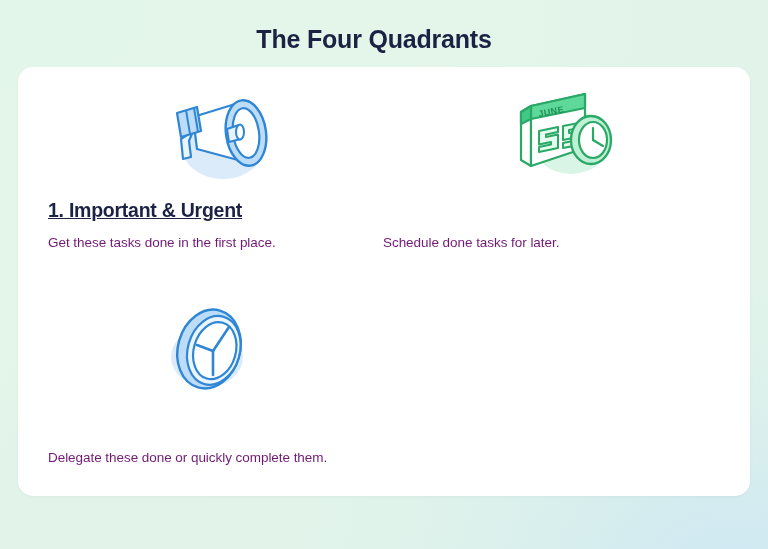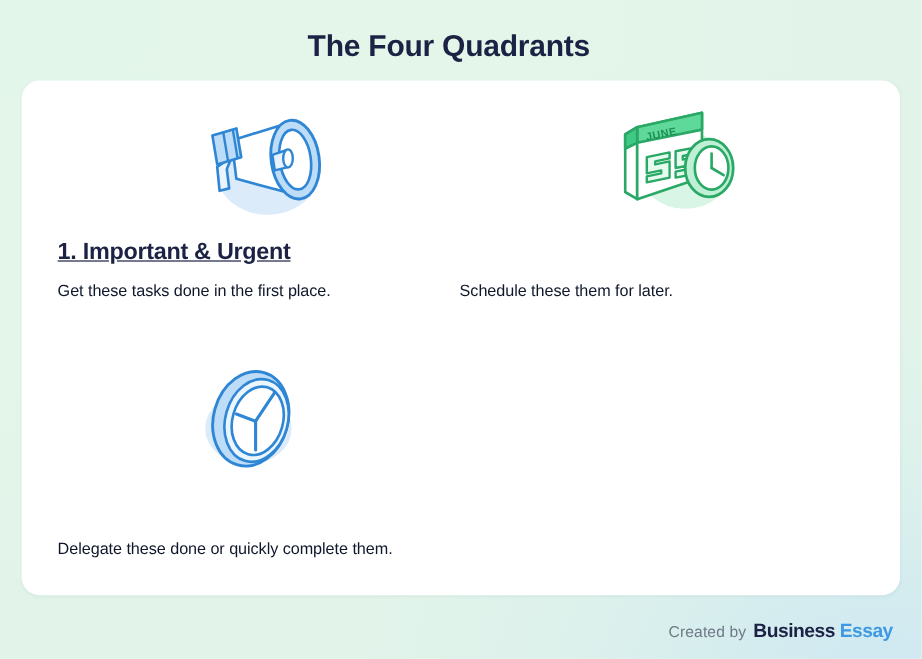--- a/index.html
+++ b/index.html
@@ -89,21 +89,21 @@
     color: #1c2244;
     letter-spacing: -0.25px;
     white-space: nowrap;
     text-decoration: underline;
   }
   .q-sub {
     position: absolute;
     top: 168px;
     font-size: 13.5px;
     font-weight: normal;
-    color: #0f172a;
+    color: #701a75;
     letter-spacing: -0.05px;
     white-space: nowrap;
   }
   .q-col-left .q-heading,
   .q-col-left .q-sub  { left: 30px; }
   .q-col-right .q-heading,
   .q-col-right .q-sub { left: 11px; }
 
   
   #credit {
@@ -181,21 +181,21 @@
 
             <path d="M36 45 L55 41 L55 46 L43 48.5 L43 51 L55 48.5 L55 62 L36 66 L36 61 L48 58.5 L48 56 L36 58.5 Z" fill="#e5fbee" stroke="#2aa866" stroke-width="2" stroke-linejoin="round"></path>
             <path d="M60 40 L76 37 L76 42 L66 44 L66 47 L76 45 L76 59 L60 62 L60 57 L70 55 L70 52 L60 54 Z" fill="#e5fbee" stroke="#2aa866" stroke-width="2" stroke-linejoin="round"></path>
 
             <ellipse cx="88" cy="54" rx="20" ry="24" fill="#bff0d5" stroke="#2aa866" stroke-width="2.3"></ellipse>
             <ellipse cx="90" cy="54" rx="14" ry="18" fill="#ffffff" stroke="#2aa866" stroke-width="2.2"></ellipse>
             <path d="M90 54 L90 42" stroke="#2aa866" stroke-width="2.2" stroke-linecap="round"></path>
             <path d="M90 54 L100 60" stroke="#2aa866" stroke-width="2.2" stroke-linecap="round"></path>
           </svg>
         </div>
-        <div class="q-sub">Schedule these them for later.</div>
+        <div class="q-sub">Schedule done tasks for later.</div>
       </div>
 
       <div class="quadrant q3 q-col-left">
         <div class="icon-wrap">
           <svg width="120" height="98" viewBox="0 0 120 98" xmlns="http://www.w3.org/2000/svg">
             <ellipse cx="56" cy="56" rx="36" ry="30" fill="#dbebfa"></ellipse>
 
             <ellipse cx="58" cy="48" rx="31" ry="40" fill="#bcdcf7" stroke="#2f86d4" stroke-width="2.4" transform="rotate(16 58 48)"></ellipse>
             <ellipse cx="63" cy="48" rx="26" ry="35" fill="#eaf5fd" stroke="#2f86d4" stroke-width="2.2" transform="rotate(16 58 48)"></ellipse>
             <ellipse cx="64" cy="48" rx="21" ry="29" fill="#ffffff" stroke="#2f86d4" stroke-width="2.2" transform="rotate(16 58 48)"></ellipse>
@@ -205,21 +205,14 @@
             <path d="M62 50 L62 74" stroke="#2f86d4" stroke-width="2.6" stroke-linecap="round"></path>
           </svg>
         </div>
         <div class="q-sub">Delegate these done or quickly complete them.</div>
       </div>
 
 
     </div>
   </div>
 
-  <div id="credit">
-    <span class="created-by">Created by</span>
-    <span class="brand">
-      <span class="brand-business">Business</span>
-        <span class="brand-essay">Essay</span>
-    </span>
-  </div>
 
 </div>
 
 </body></html>

